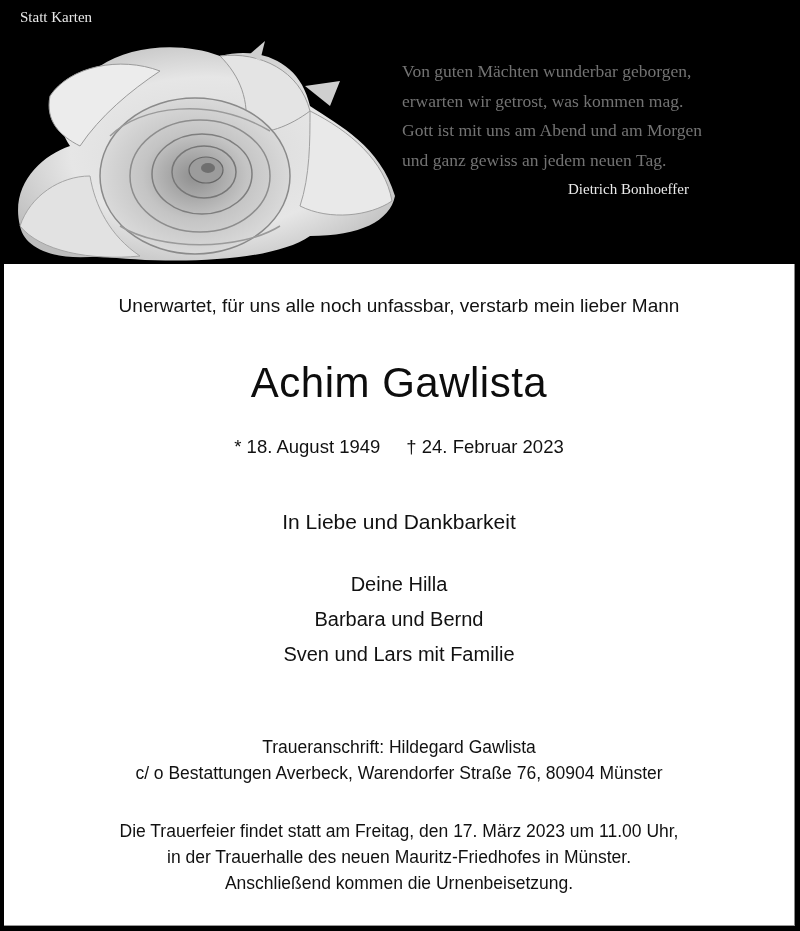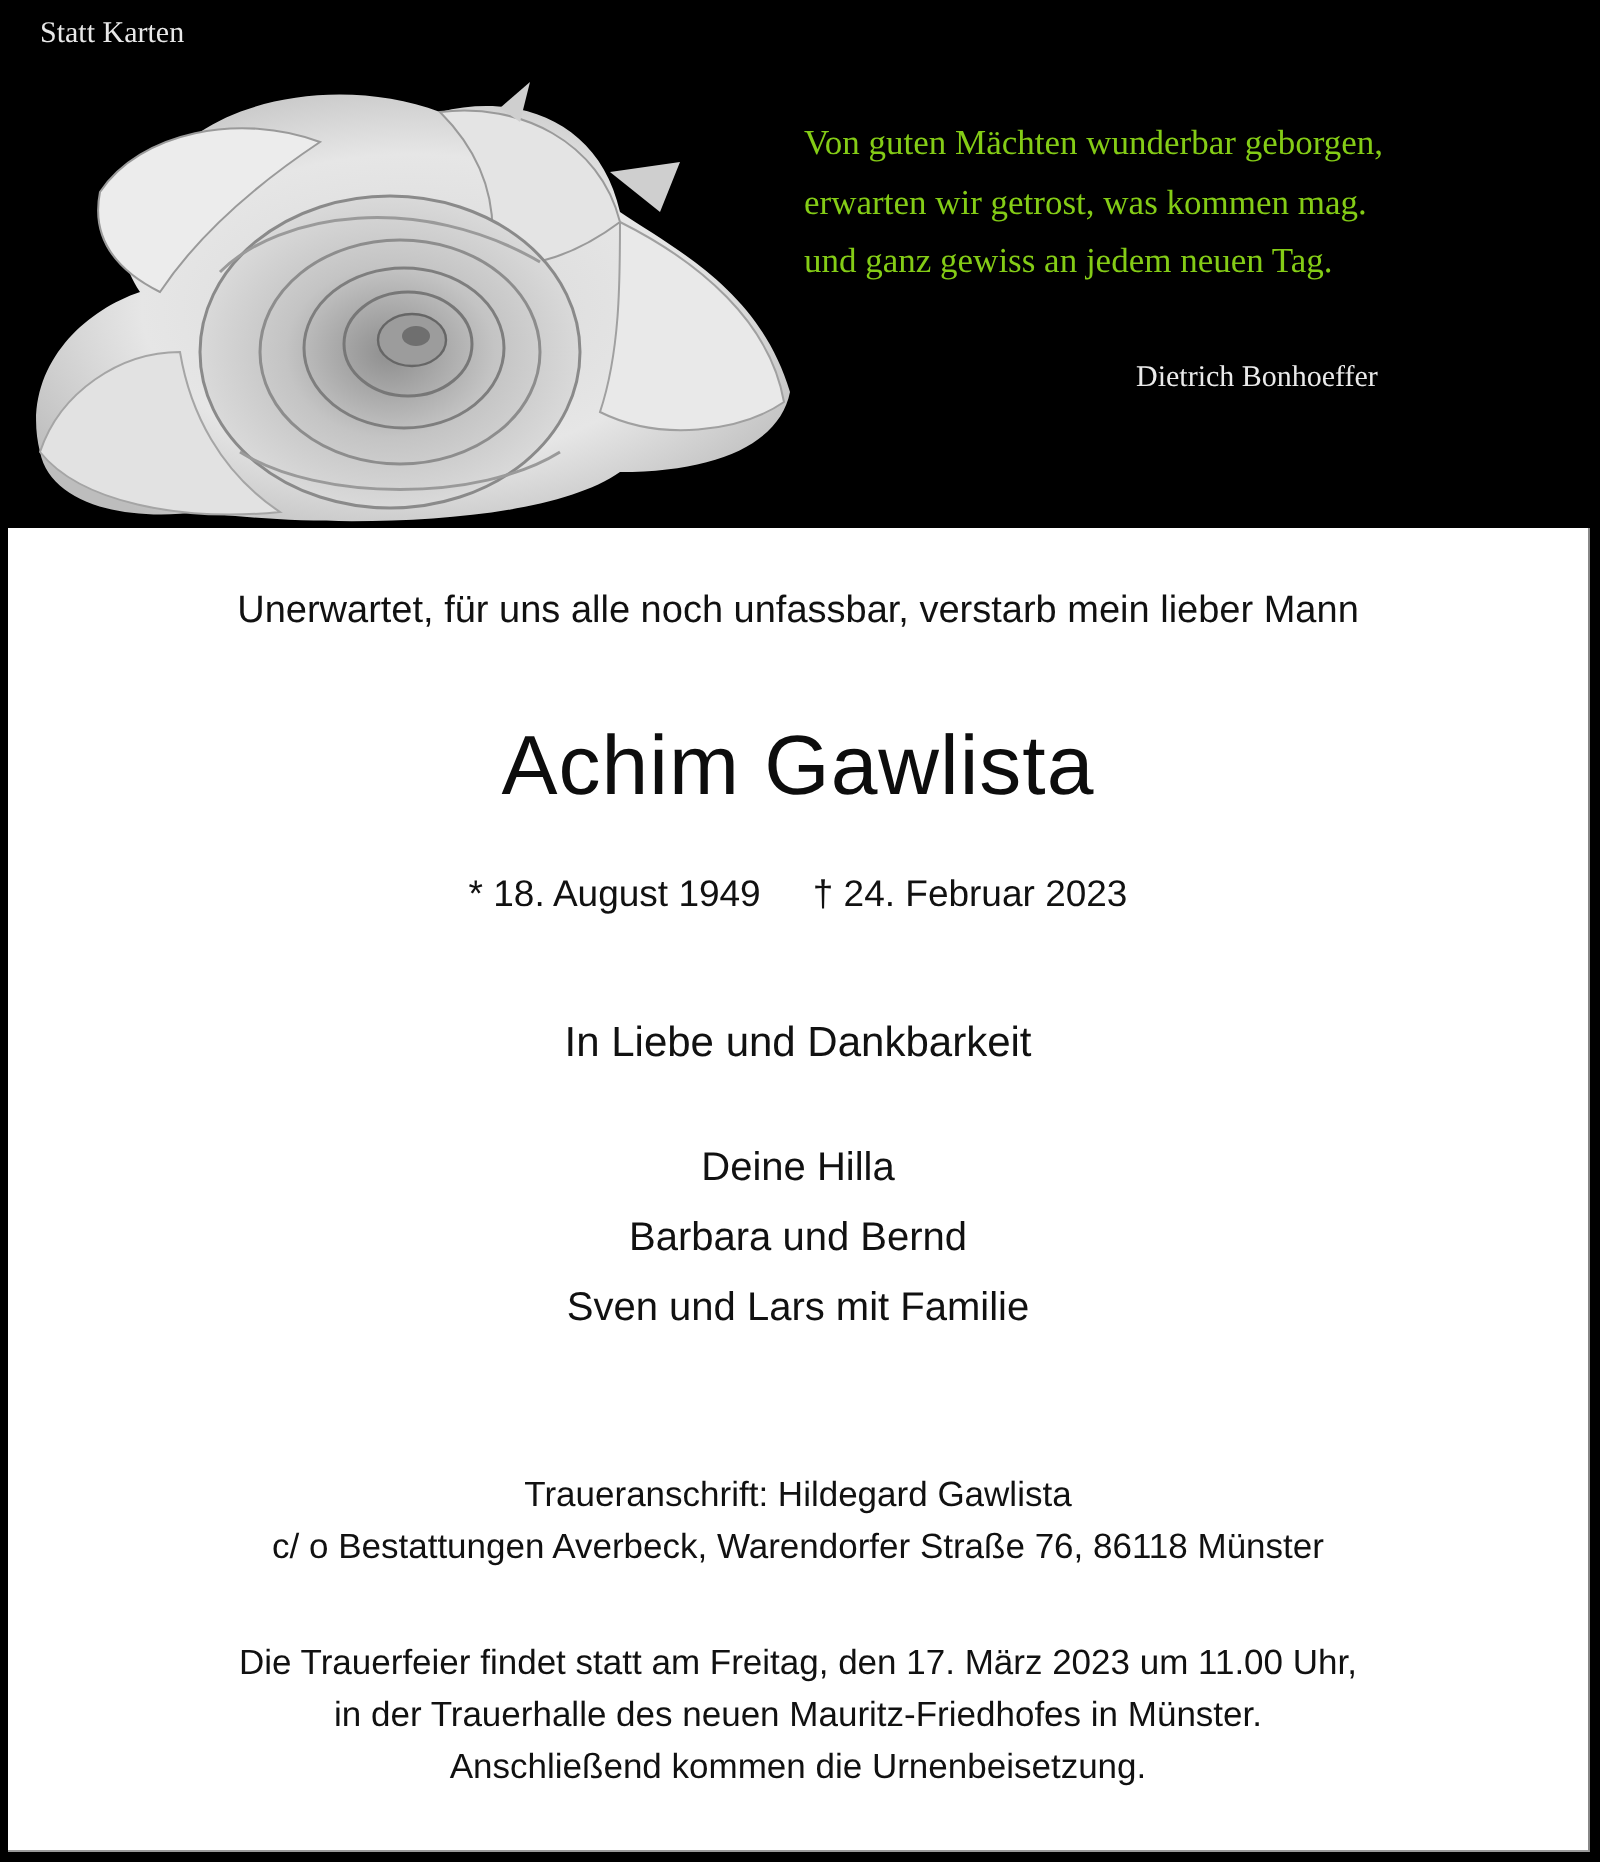--- a/index.html
+++ b/index.html
@@ -3,21 +3,21 @@
 <meta charset="utf-8">
 <style>
   html, body { margin: 0; padding: 0; }
   body {
     width: 800px; height: 931px; background: #000; position: relative; overflow: hidden;
     font-family: "Liberation Sans", "DejaVu Sans", sans-serif;
   }
   .header { position: absolute; left: 0; top: 0; width: 800px; height: 264px; background: #000; font-family: Liberation Serif, serif; }
   .statt { position: absolute; left: 20px; top: 9px; color: #e8e8e8; font-size: 15px; }
   .rose { position: absolute; left: 10px; top: 36px; width: 400px; height: 228px; }
-  .quote { position: absolute; left: 402px; top: 57px; color: #84cc16; font-size: 17.5px; line-height: 29.5px; }
+  .quote { position: absolute; left: 402px; top: 57px; color: #737373; font-size: 17.5px; line-height: 29.5px; }
   .quote-author { position: absolute; left: 568px; top: 181px; color: #eaeaea; font-size: 15px; }
 
   .card {
     position: absolute; left: 4px; top: 264px; width: 791px; height: 662px;
     background: #fff; border-right: 1px solid #888; border-bottom: 1px solid #999;
     box-sizing: border-box; text-align: center; color: #111;
   }
   .line { position: absolute; left: 0; right: 0; text-align: center; white-space: nowrap; }
   .intro { top: 31px; font-size: 19px; }
   .name { top: 95px; font-size: 42px; color: #0d0d0d; letter-spacing: 0.5px; }
@@ -63,39 +63,40 @@
     <path d="M100 100 C 130 70, 200 60, 260 95" fill="none" stroke="#9a9a9a" stroke-width="1.5"></path>
     <path d="M110 190 C 150 215, 230 215, 270 190" fill="none" stroke="#9a9a9a" stroke-width="1.5"></path>
 
     <path d="M240 18 L 255 5 L 250 25 Z" fill="#cfcfcf"></path>
     <path d="M295 50 L 330 45 L 320 70 Z" fill="#cfcfcf"></path>
   </svg>
 
   <div class="quote">
     <div>Von guten Mächten wunderbar geborgen,</div>
     <div>erwarten wir getrost, was kommen mag.</div>
+    <div>Gott ist mit uns am Abend und am Morgen</div>
     <div>und ganz gewiss an jedem neuen Tag.</div>
   </div>
   <div class="quote-author">Dietrich Bonhoeffer</div>
 </div>
 
 <div class="card">
   <div class="line intro">Unerwartet, für uns alle noch unfassbar, verstarb mein lieber Mann</div>
   <div class="line name">Achim Gawlista</div>
   <div class="line dates">
     <span>* 18. August 1949</span><span class="sep"></span><span>† 24. Februar 2023</span>
   </div>
   <div class="line thanks">In Liebe und Dankbarkeit</div>
   <div class="line signers">
     <div>Deine Hilla</div>
     <div>Barbara und Bernd</div>
     <div>Sven und Lars mit Familie</div>
   </div>
   <div class="line address">
     <div>Traueranschrift: Hildegard Gawlista</div>
-    <div>c/ o Bestattungen Averbeck, Warendorfer Straße 76, 86118 Münster</div>
+    <div>c/ o Bestattungen Averbeck, Warendorfer Straße 76, 80904 Münster</div>
   </div>
   <div class="line ceremony">
     <div>Die Trauerfeier findet statt am Freitag, den 17. März 2023 um 11.00 Uhr,</div>
     <div>in der Trauerhalle des neuen Mauritz-Friedhofes in Münster.</div>
     <div>Anschließend kommen die Urnenbeisetzung.</div>
   </div>
 </div>
 
 </body></html>

